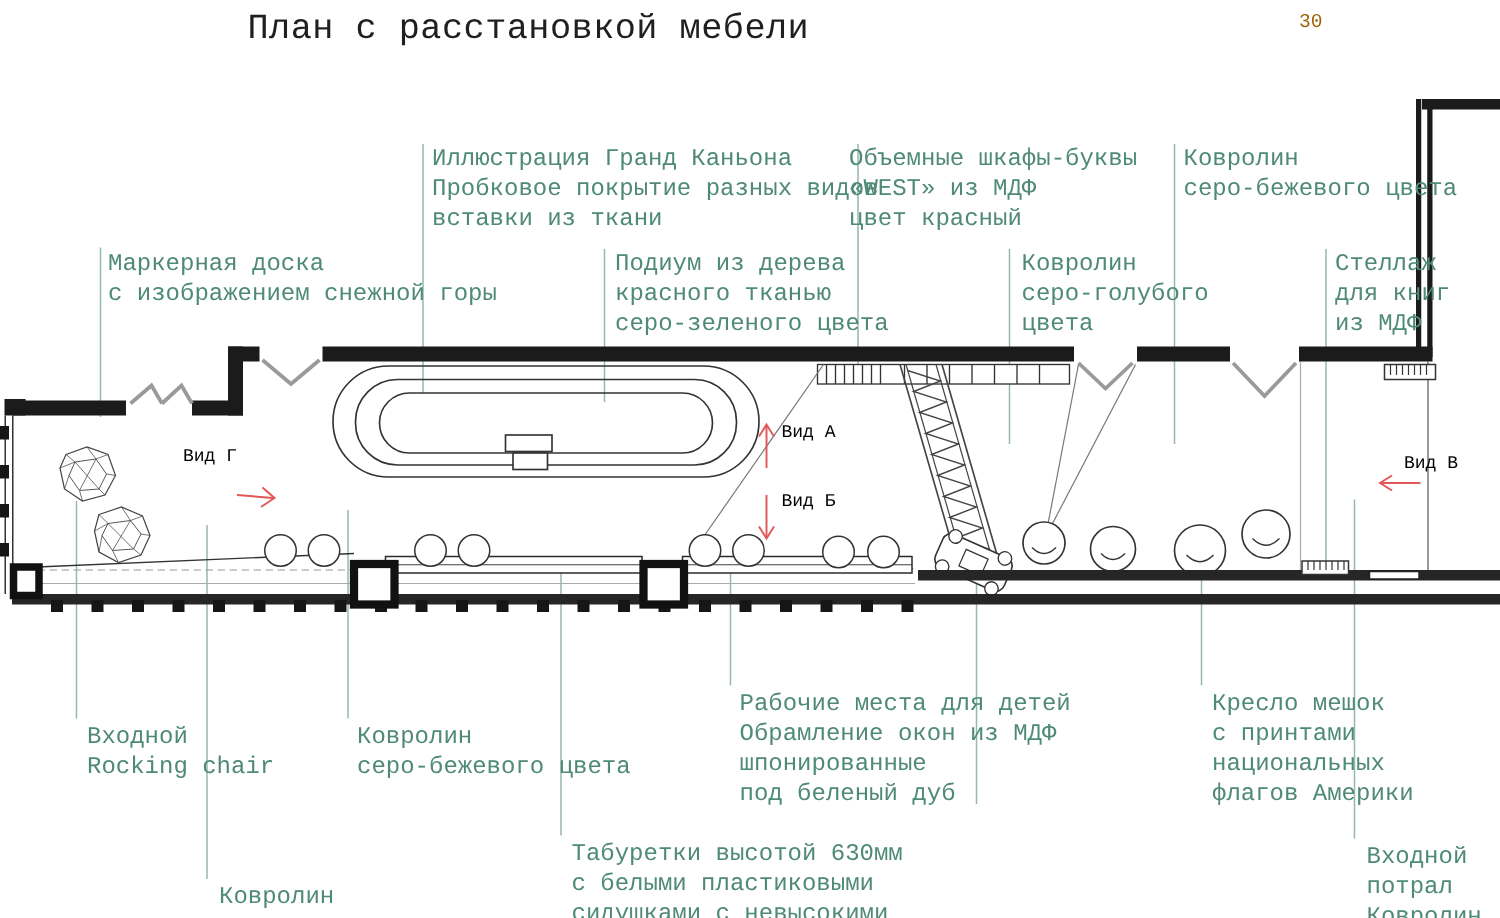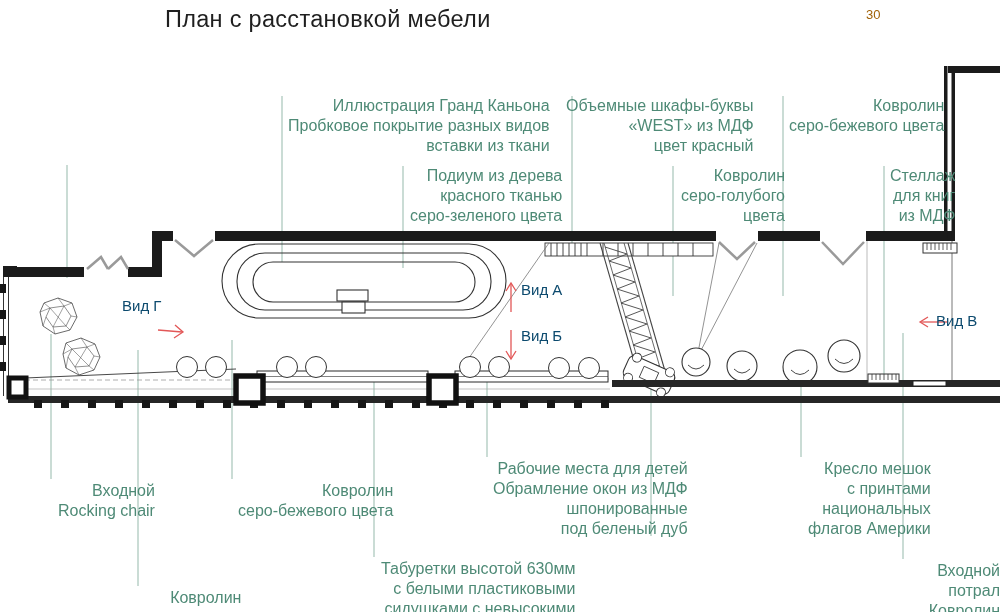--- a/index.html
+++ b/index.html
@@ -1,22 +1,22 @@
 <!DOCTYPE html>
 <html><head>
 <meta charset="utf-8">
 <style>
   html,body{margin:0;padding:0;background:#ffffff;}
   #sheet{position:relative;width:1000px;height:612px;background:#ffffff;overflow:hidden;
-         font-family:Liberation Sans, sans-serif;text-align:right;}
+         font-family:Liberation Mono, monospace;}
   #plan-svg{position:absolute;left:0;top:0;}
   .title{position:absolute;left:165px;top:6px;font-size:23.5px;color:#1f1f1f;letter-spacing:.3px;}
   .pagenum{position:absolute;left:866px;top:7px;font-size:13px;color:#a16207;}
   .ann{position:absolute;font-size:16px;line-height:1.26;color:#4e8a76;white-space:pre-line;}
-  .view{position:absolute;font-size:15px;color:#0c4a6e;white-space:nowrap;}
+  .view{position:absolute;font-size:12px;color:#000000;white-space:nowrap;}
 </style>
 </head>
 <body>
 
 <div id="sheet">
 
   <div class="title">План с расстановкой мебели</div>
   <div class="pagenum">30</div>
 
   <svg id="plan-svg" width="1000" height="612" viewBox="0 0 1000 612">
@@ -240,20 +240,22 @@
           <line x1="158" y1="330" x2="182" y2="332"></line>
           <polyline points="175,325 183,332 174,338"></polyline>
         </g>
       <g>
           <line x1="947" y1="322" x2="921" y2="322"></line>
           <polyline points="928,317 920,322 928,327"></polyline>
         </g>
     </g>
   </svg>
 
+  <div class="ann" style="left:72px;top:166px">Маркерная доска
+с изображением снежной горы</div>
   <div class="ann" style="left:288px;top:96px">Иллюстрация Гранд Каньона
 Пробковое покрытие разных видов
 вставки из ткани</div>
   <div class="ann" style="left:410px;top:166px">Подиум из дерева
 красного тканью
 серо-зеленого цвета</div>
   <div class="ann" style="left:566px;top:96px">Объемные шкафы-буквы
 «WEST» из МДФ
 цвет красный</div>
   <div class="ann" style="left:681px;top:166px">Ковролин
@@ -282,16 +284,16 @@
 с белыми пластиковыми
 сидушками с невысокими
 спинками</div>
   <div class="ann" style="left:911px;top:561px">Входной потрал
 Ковролин
 серо-зеленого
 цвета</div>
 
   <div class="view" style="left:521px;top:281px">Вид А</div>
   <div class="view" style="left:521px;top:327px">Вид Б</div>
-  <div class="view" style="left:936px;top:312px">Вид В</div>
+  <div class="view" style="left:936px;top:302px">Вид В</div>
   <div class="view" style="left:122px;top:297px">Вид Г</div>
 
 </div>
 
 </body></html>

